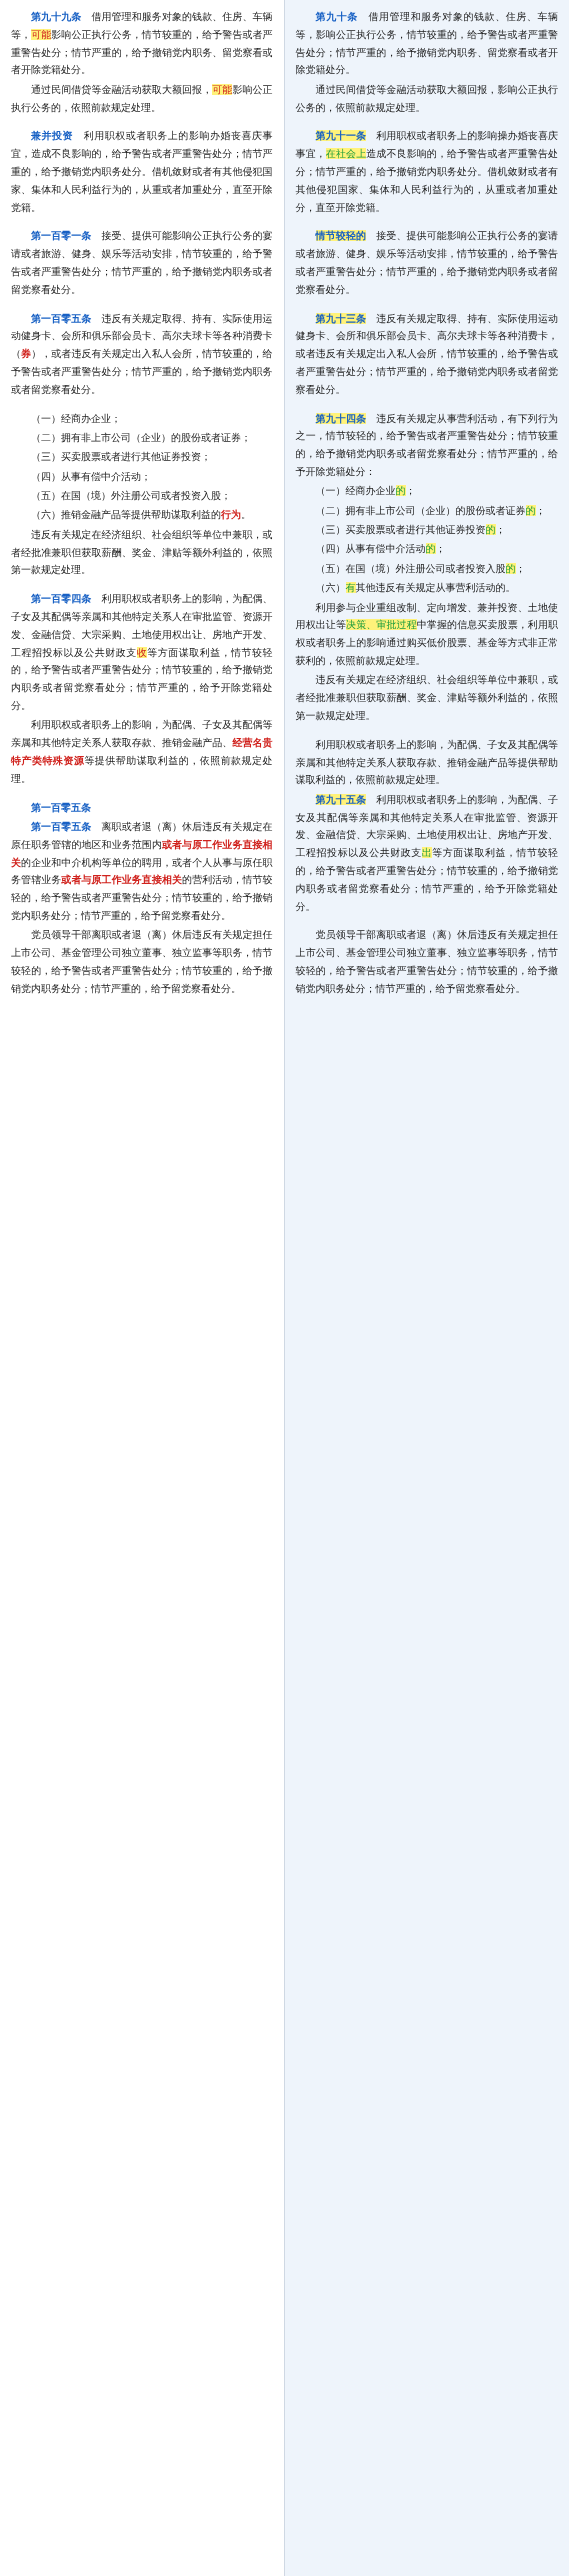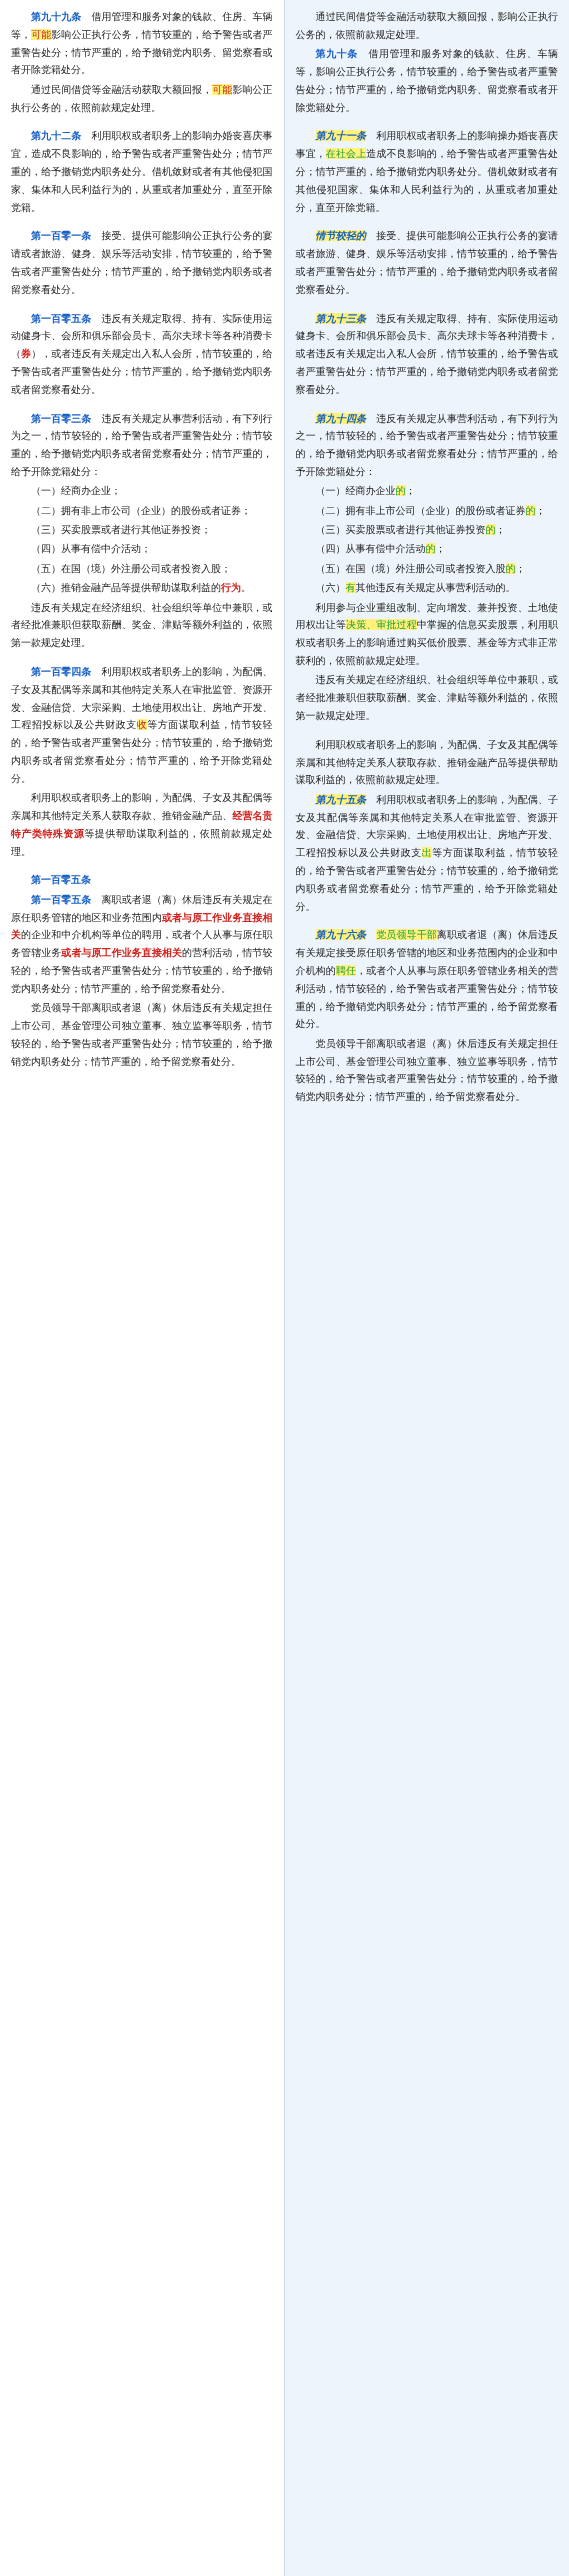--- a/index.html
+++ b/index.html
@@ -40,68 +40,66 @@
     text-indent: 2em;
   }
   .hd {
     color: #1760c4;
     font-weight: bold;
   }
   .hd-yellow {
     color: #1760c4;
     font-weight: bold;
     background: #fff27a;
-    font-style: italic;
   }
   .red-b { color: #d0211c; font-weight: bold; }
   .red-hl { color: #d0211c; background: #fff27a; }
   .grn-hl { color: #1a9c3c; background: #fff27a; }
 </style>
 </head>
 <body>
 
 <div class="page">
   <div class="col col-left" id="col-left">
       <div class="art" id="left-art-99">
         <p><span class="hd">第九十九条</span><span>　借用管理和服务对象的钱款、住房、车辆等，</span><span class="red-hl">可能</span><span>影响公正执行公务，情节较重的，给予警告或者严重警告处分；情节严重的，给予撤销党内职务、留党察看或者开除党籍处分。</span></p>
         <p><span>通过民间借贷等金融活动获取大额回报，</span><span class="red-hl">可能</span><span>影响公正执行公务的，依照前款规定处理。</span></p>
       </div>
       <div class="art" id="left-art-100">
-        <p><span class="hd">第九十二条</span><span>　利用职权或者职务上的影响办婚丧喜庆事宜，造成不良影响的，给予警告或者严重警告处分；情节严重的，给予撤销党内职务处分。借机敛财或者有其他侵犯国家、集体和人民利益行为的，从重或者加重处分，直至开除党籍。</span></p>
+        <p><span class="hd">兼并投资</span><span>　利用职权或者职务上的影响办婚丧喜庆事宜，造成不良影响的，给予警告或者严重警告处分；情节严重的，给予撤销党内职务处分。借机敛财或者有其他侵犯国家、集体和人民利益行为的，从重或者加重处分，直至开除党籍。</span></p>
       </div>
       <div class="art" id="left-art-101">
         <p><span class="hd">第一百零一条</span><span>　接受、提供可能影响公正执行公务的宴请或者旅游、健身、娱乐等活动安排，情节较重的，给予警告或者严重警告处分；情节严重的，给予撤销党内职务或者留党察看处分。</span></p>
       </div>
       <div class="art" id="left-art-102">
         <p><span class="hd">第一百零五条</span><span>　违反有关规定取得、持有、实际使用运动健身卡、会所和俱乐部会员卡、高尔夫球卡等各种消费卡（</span><span class="red-b">券</span><span>），或者违反有关规定出入私人会所，情节较重的，给予警告或者严重警告处分；情节严重的，给予撤销党内职务或者留党察看处分。</span></p>
       </div>
       <div class="art" id="left-art-103">
-        <p><span class="hd">第一百零三条</span><span>　违反有关规定从事营利活动，有下列行为之一，情节较轻的，给予警告或者严重警告处分；情节较重的，给予撤销党内职务或者留党察看处分；情节严重的，给予开除党籍处分：</span></p>
         <p><span>（一）经商办企业；</span></p>
         <p><span>（二）拥有非上市公司（企业）的股份或者证券；</span></p>
         <p><span>（三）买卖股票或者进行其他证券投资；</span></p>
         <p><span>（四）从事有偿中介活动；</span></p>
         <p><span>（五）在国（境）外注册公司或者投资入股；</span></p>
         <p><span>（六）推销金融产品等提供帮助谋取利益的</span><span class="red-b">行为</span><span>。</span></p>
         <p><span>违反有关规定在经济组织、社会组织等单位中兼职，或者经批准兼职但获取薪酬、奖金、津贴等额外利益的，依照第一款规定处理。</span></p>
       </div>
       <div class="art" id="left-art-104">
         <p><span class="hd">第一百零四条</span><span>　利用职权或者职务上的影响，为配偶、子女及其配偶等亲属和其他特定关系人在审批监管、资源开发、金融信贷、大宗采购、土地使用权出让、房地产开发、工程招投标以及公共财政支</span><span class="red-hl">收</span><span>等方面谋取利益，情节较轻的，给予警告或者严重警告处分；情节较重的，给予撤销党内职务或者留党察看处分；情节严重的，给予开除党籍处分。</span></p>
         <p><span>利用职权或者职务上的影响，为配偶、子女及其配偶等亲属和其他特定关系人获取存款、推销金融产品、</span><span class="red-b">经营名贵特产类特殊资源</span><span>等提供帮助谋取利益的，依照前款规定处理。</span></p>
       </div>
       <div class="art" id="left-art-105">
         <p><span class="hd">第一百零五条</span></p>
         <p><span class="hd">第一百零五条</span><span>　离职或者退（离）休后违反有关规定在原任职务管辖的地区和业务范围内</span><span class="red-b">或者与原工作业务直接相关</span><span>的企业和中介机构等单位的聘用，或者个人从事与原任职务管辖业务</span><span class="red-b">或者与原工作业务直接相关</span><span>的营利活动，情节较轻的，给予警告或者严重警告处分；情节较重的，给予撤销党内职务处分；情节严重的，给予留党察看处分。</span></p>
         <p><span>党员领导干部离职或者退（离）休后违反有关规定担任上市公司、基金管理公司独立董事、独立监事等职务，情节较轻的，给予警告或者严重警告处分；情节较重的，给予撤销党内职务处分；情节严重的，给予留党察看处分。</span></p>
       </div>
     </div>
   <div class="col col-right" id="col-right">
       <div class="art" id="right-art-90">
+        <p><span class="hd">第九十条</span><span>　借用管理和服务对象的钱款、住房、车辆等，影响公正执行公务，情节较重的，给予警告或者严重警告处分；情节严重的，给予撤销党内职务、留党察看或者开除党籍处分。</span></p>
         <p><span>通过民间借贷等金融活动获取大额回报，影响公正执行公务的，依照前款规定处理。</span></p>
-        <p><span class="hd">第九十条</span><span>　借用管理和服务对象的钱款、住房、车辆等，影响公正执行公务，情节较重的，给予警告或者严重警告处分；情节严重的，给予撤销党内职务、留党察看或者开除党籍处分。</span></p>
       </div>
       <div class="art" id="right-art-91">
         <p><span class="hd-yellow">第九十一条</span><span>　利用职权或者职务上的影响操办婚丧喜庆事宜，</span><span class="grn-hl">在社会</span><span class="grn-hl">上</span><span>造成不良影响的，给予警告或者严重警告处分；情节严重的，给予撤销党内职务处分。借机敛财或者有其他侵犯国家、集体和人民利益行为的，从重或者加重处分，直至开除党籍。</span></p>
       </div>
       <div class="art" id="right-art-92">
         <p><span class="hd-yellow">情节较轻的</span><span>　接受、提供可能影响公正执行公务的宴请或者旅游、健身、娱乐等活动安排，情节较重的，给予警告或者严重警告处分；情节严重的，给予撤销党内职务或者留党察看处分。</span></p>
       </div>
       <div class="art" id="right-art-93">
         <p><span class="hd-yellow">第九十三条</span><span>　违反有关规定取得、持有、实际使用运动健身卡、会所和俱乐部会员卡、高尔夫球卡等各种消费卡，或者违反有关规定出入私人会所，情节较重的，给予警告或者严重警告处分；情节严重的，给予撤销党内职务或者留党察看处分。</span></p>
       </div>
@@ -114,18 +112,17 @@
         <p><span>（五）在国（境）外注册公司或者投资入股</span><span class="grn-hl">的</span><span>；</span></p>
         <p><span>（六）</span><span class="grn-hl">有</span><span>其他违反有关规定从事营利活动的。</span></p>
         <p><span>利用参与企业重组改制、定向增发、兼并投资、土地使用权出让等</span><span class="grn-hl">决策、审批过程</span><span>中掌握的信息买卖股票，利用职权或者职务上的影响通过购买低价股票、基金等方式非正常获利的，依照前款规定处理。</span></p>
         <p><span>违反有关规定在经济组织、社会组织等单位中兼职，或者经批准兼职但获取薪酬、奖金、津贴等额外利益的，依照第一款规定处理。</span></p>
       </div>
       <div class="art" id="right-art-95">
         <p><span>利用职权或者职务上的影响，为配偶、子女及其配偶等亲属和其他特定关系人获取存款、推销金融产品等提供帮助谋取利益的，依照前款规定处理。</span></p>
         <p><span class="hd-yellow">第九十五条</span><span>　利用职权或者职务上的影响，为配偶、子女及其配偶等亲属和其他特定关系人在审批监管、资源开发、金融信贷、大宗采购、土地使用权出让、房地产开发、工程招投标以及公共财政支</span><span class="grn-hl">出</span><span>等方面谋取利益，情节较轻的，给予警告或者严重警告处分；情节较重的，给予撤销党内职务或者留党察看处分；情节严重的，给予开除党籍处分。</span></p>
       </div>
       <div class="art" id="right-art-96">
-        <p><span class="hd-yellow">第九十六条</span><span>　</span><span class="grn-hl">党员领导干部</span><span>离职或者退（离）休后违反有关规定接受原任职务管辖的地区和业务范围内的企业和中介机构的</span><span class="grn-hl">聘任</span><span>，或者个人从事与原任职务管辖业务相关的营利活动，情节较轻的，给予警告或者严重警告处分；情节较重的，给予撤销党内职务处分；情节严重的，给予留党察看处分。</span></p>
         <p><span>党员领导干部离职或者退（离）休后违反有关规定担任上市公司、基金管理公司独立董事、独立监事等职务，情节较轻的，给予警告或者严重警告处分；情节较重的，给予撤销党内职务处分；情节严重的，给予留党察看处分。</span></p>
       </div>
     </div>
 </div>
 
 
 </body></html>

